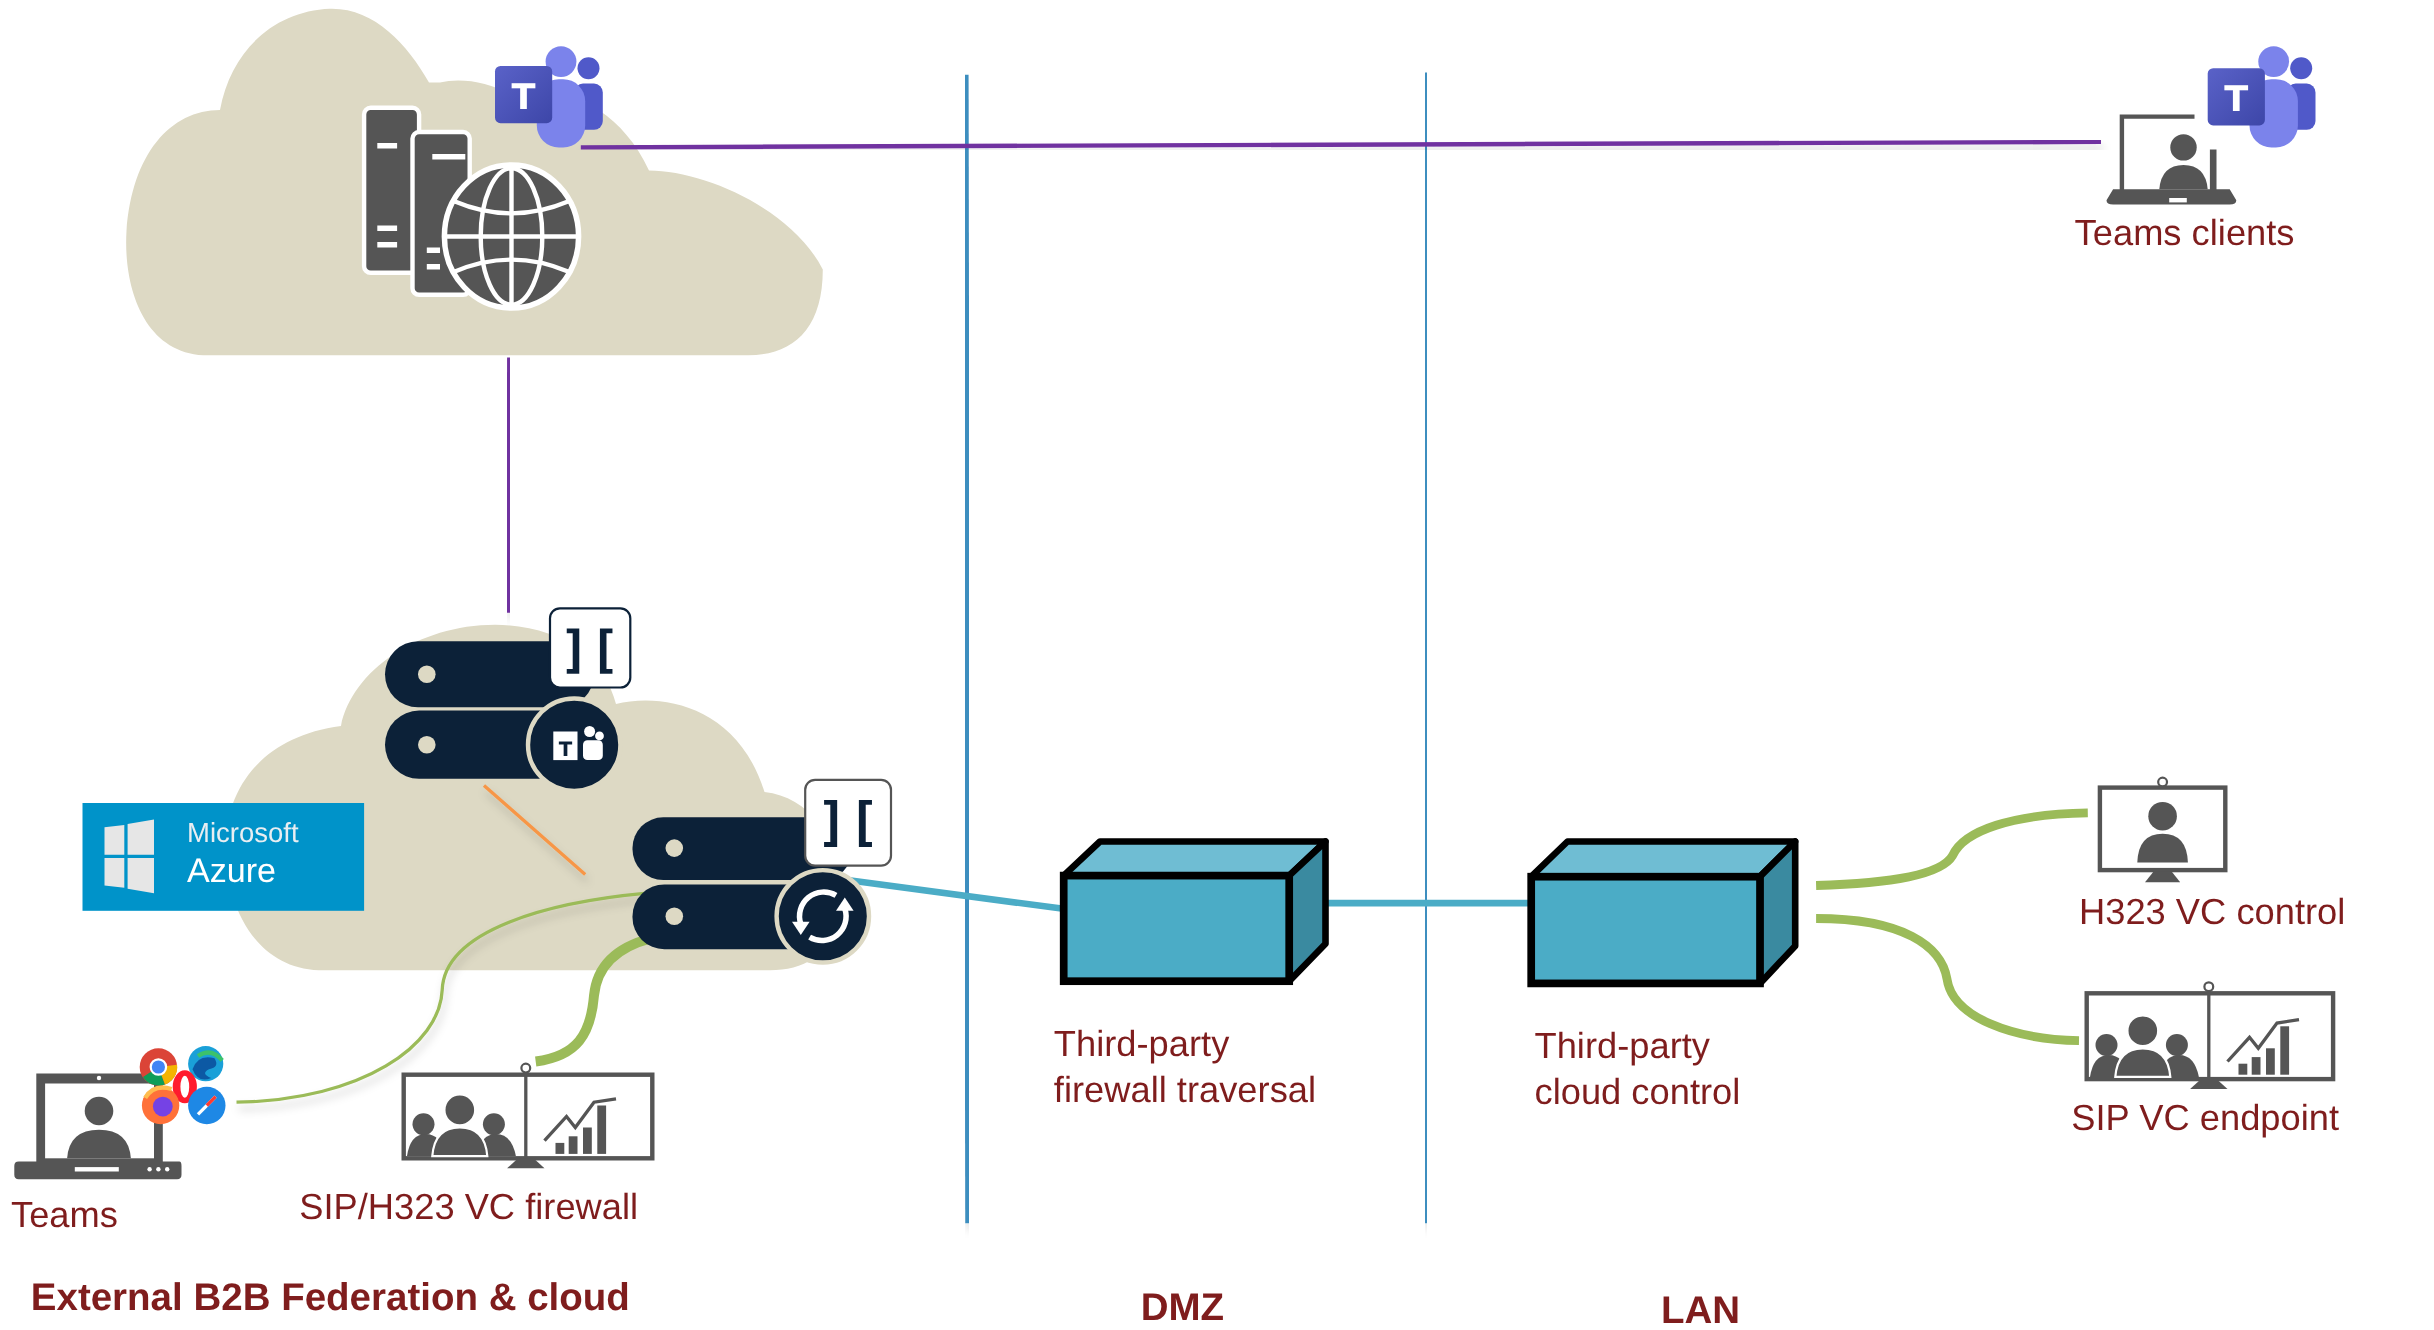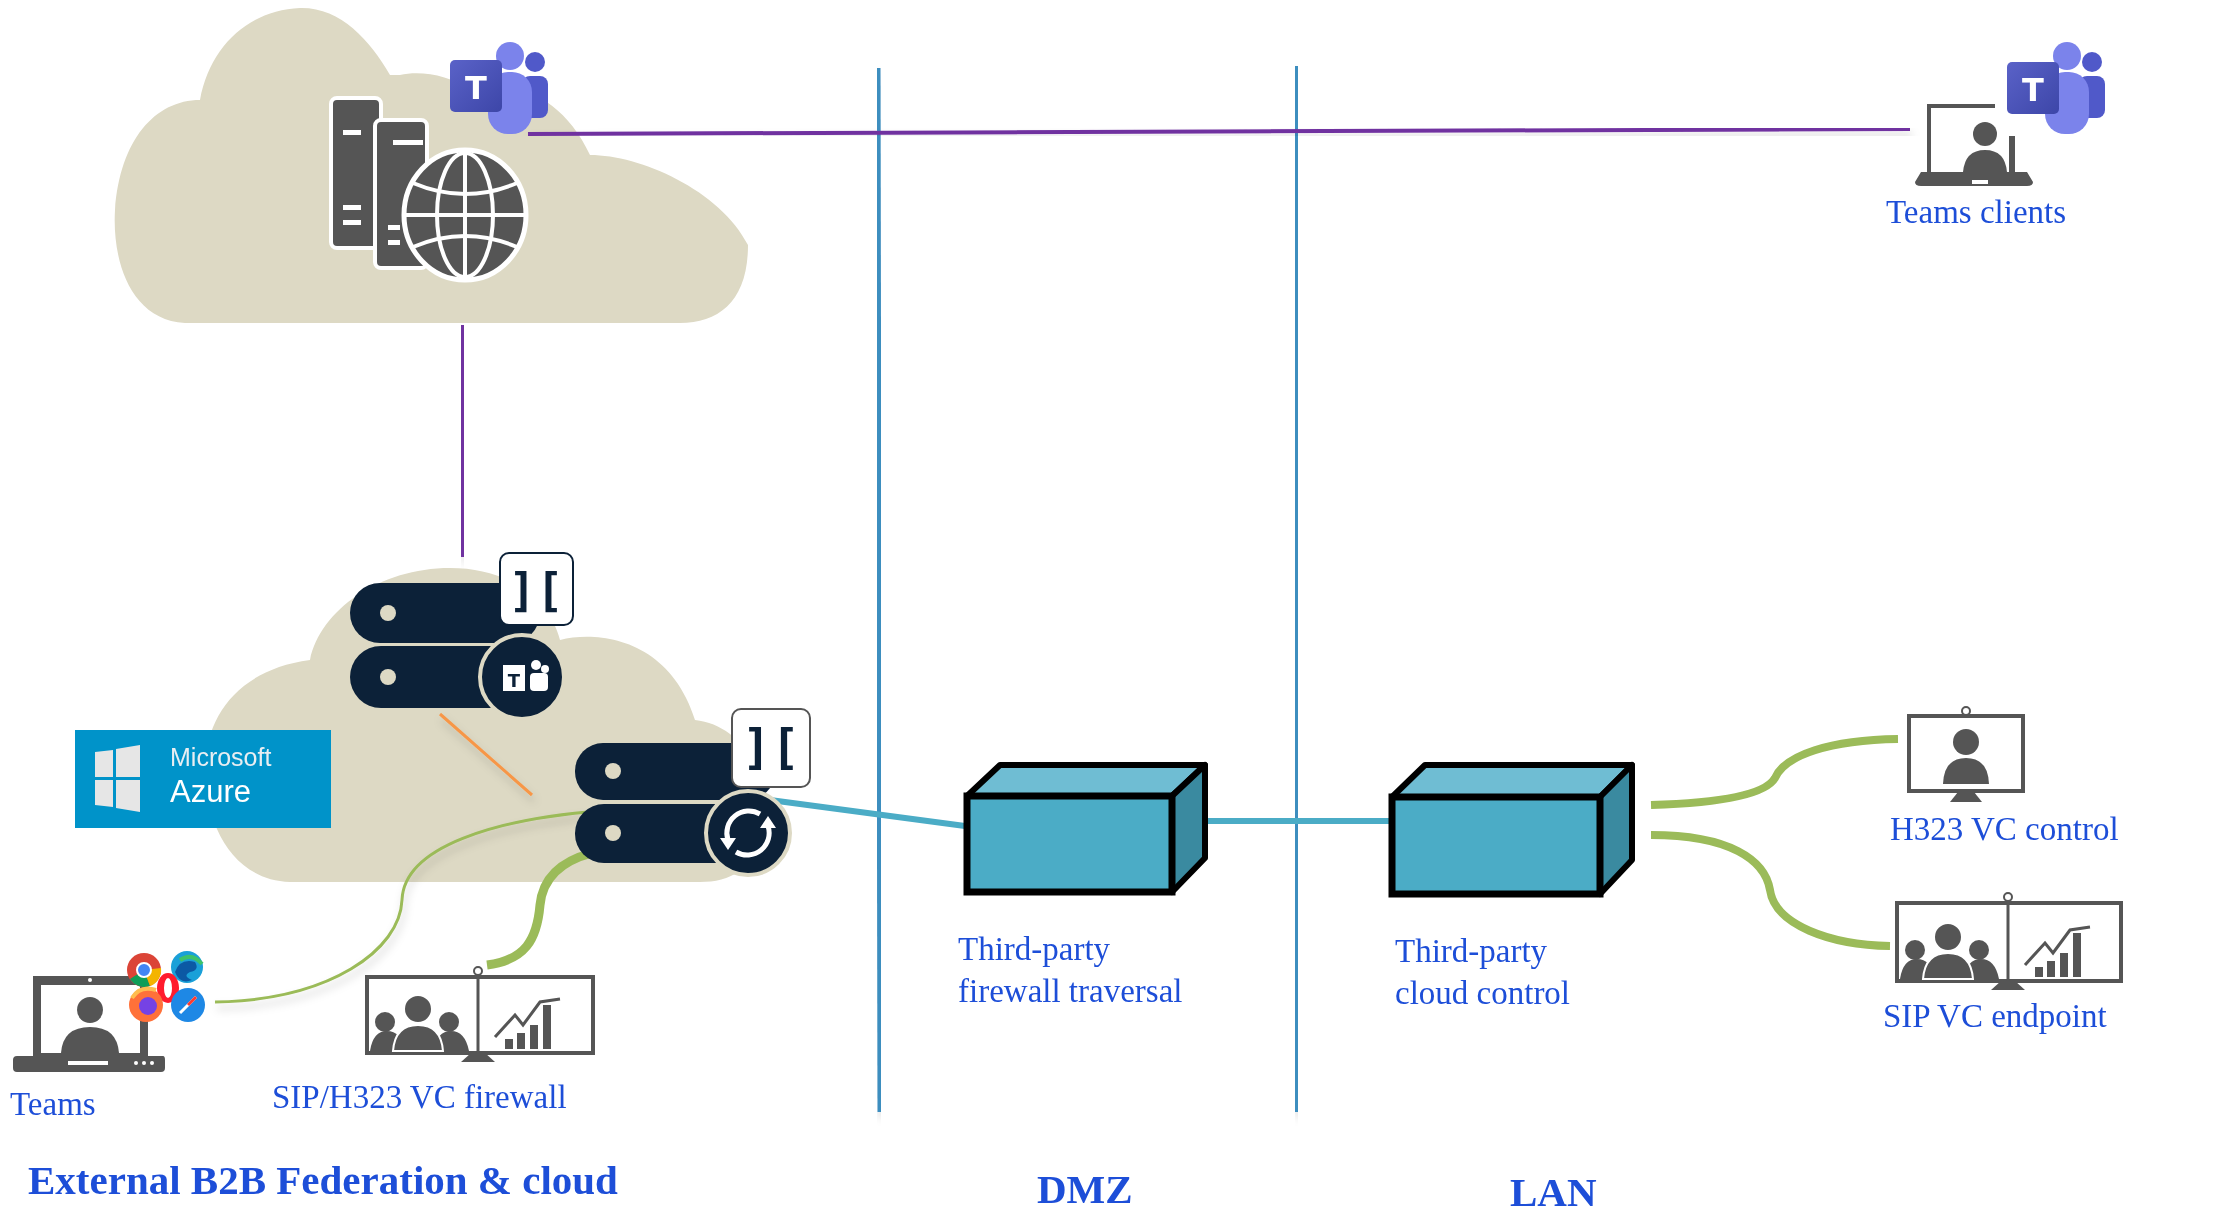--- a/index.html
+++ b/index.html
@@ -1,21 +1,21 @@
 <!DOCTYPE html>
 <html><head>
 <meta charset="utf-8">
 <style>
   html, body { margin:0; padding:0; background:#ffffff; }
   body { width:2213px; height:1209px; position:relative; overflow:hidden;
          font-family:"DejaVu Sans", sans-serif; }
   #canvas { position:absolute; left:0; top:0; }
-  .lbl { position:absolute; white-space:nowrap; color:#1d4ed8; font-family:Liberation Serif, serif; }
+  .lbl { position:absolute; white-space:nowrap; color:#7f1d1d; font-family:Liberation Sans, sans-serif; }
   .lbl-med { font-size:33px; line-height:42px; }
-  .lbl-zone { font-size:41px; font-weight:bold; line-height:48px; }
+  .lbl-zone { font-size:35px; font-weight:bold; line-height:48px; }
 </style>
 </head>
 <body>
 
 <svg id="canvas" width="2213" height="1209" viewBox="0 0 2213 1209" xmlns="http://www.w3.org/2000/svg">
   <defs>
     <filter id="sh" x="-20%" y="-20%" width="140%" height="160%">
       <feDropShadow dx="2" dy="6" stdDeviation="4" flood-color="#000" flood-opacity="0.18"></feDropShadow>
     </filter>
     <linearGradient id="teamsT" x1="0" y1="0" x2="1" y2="1">

